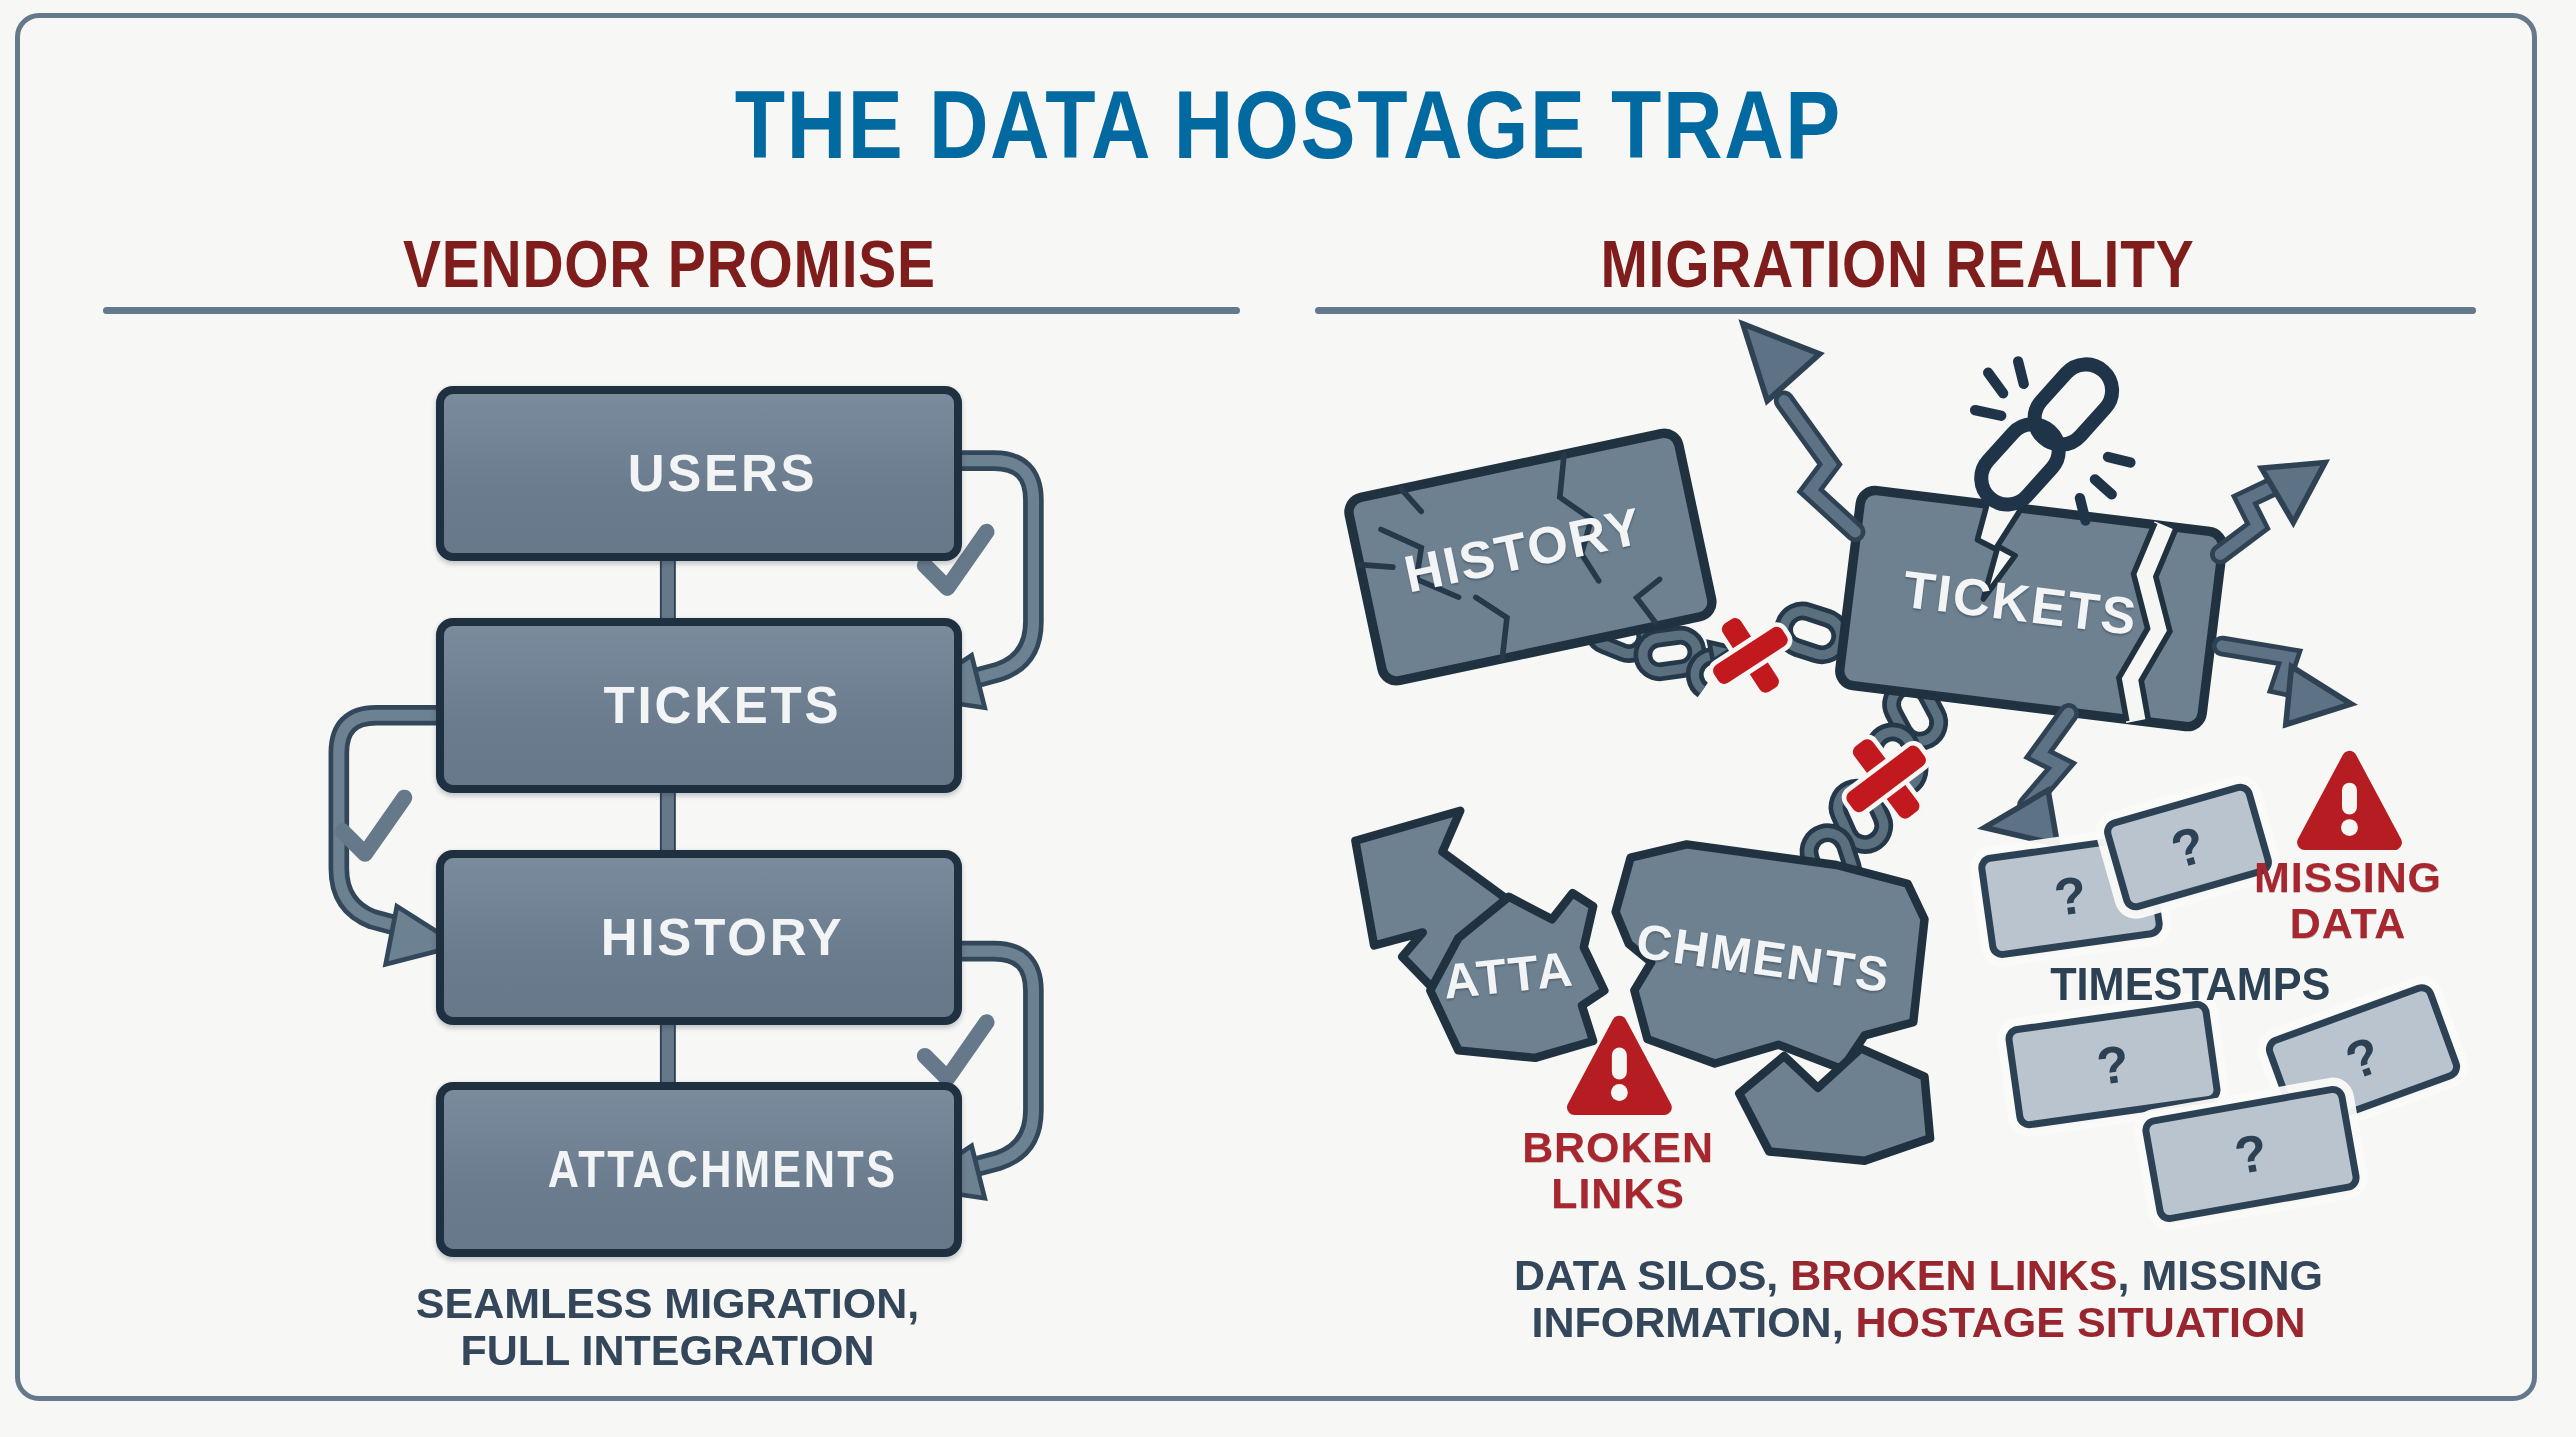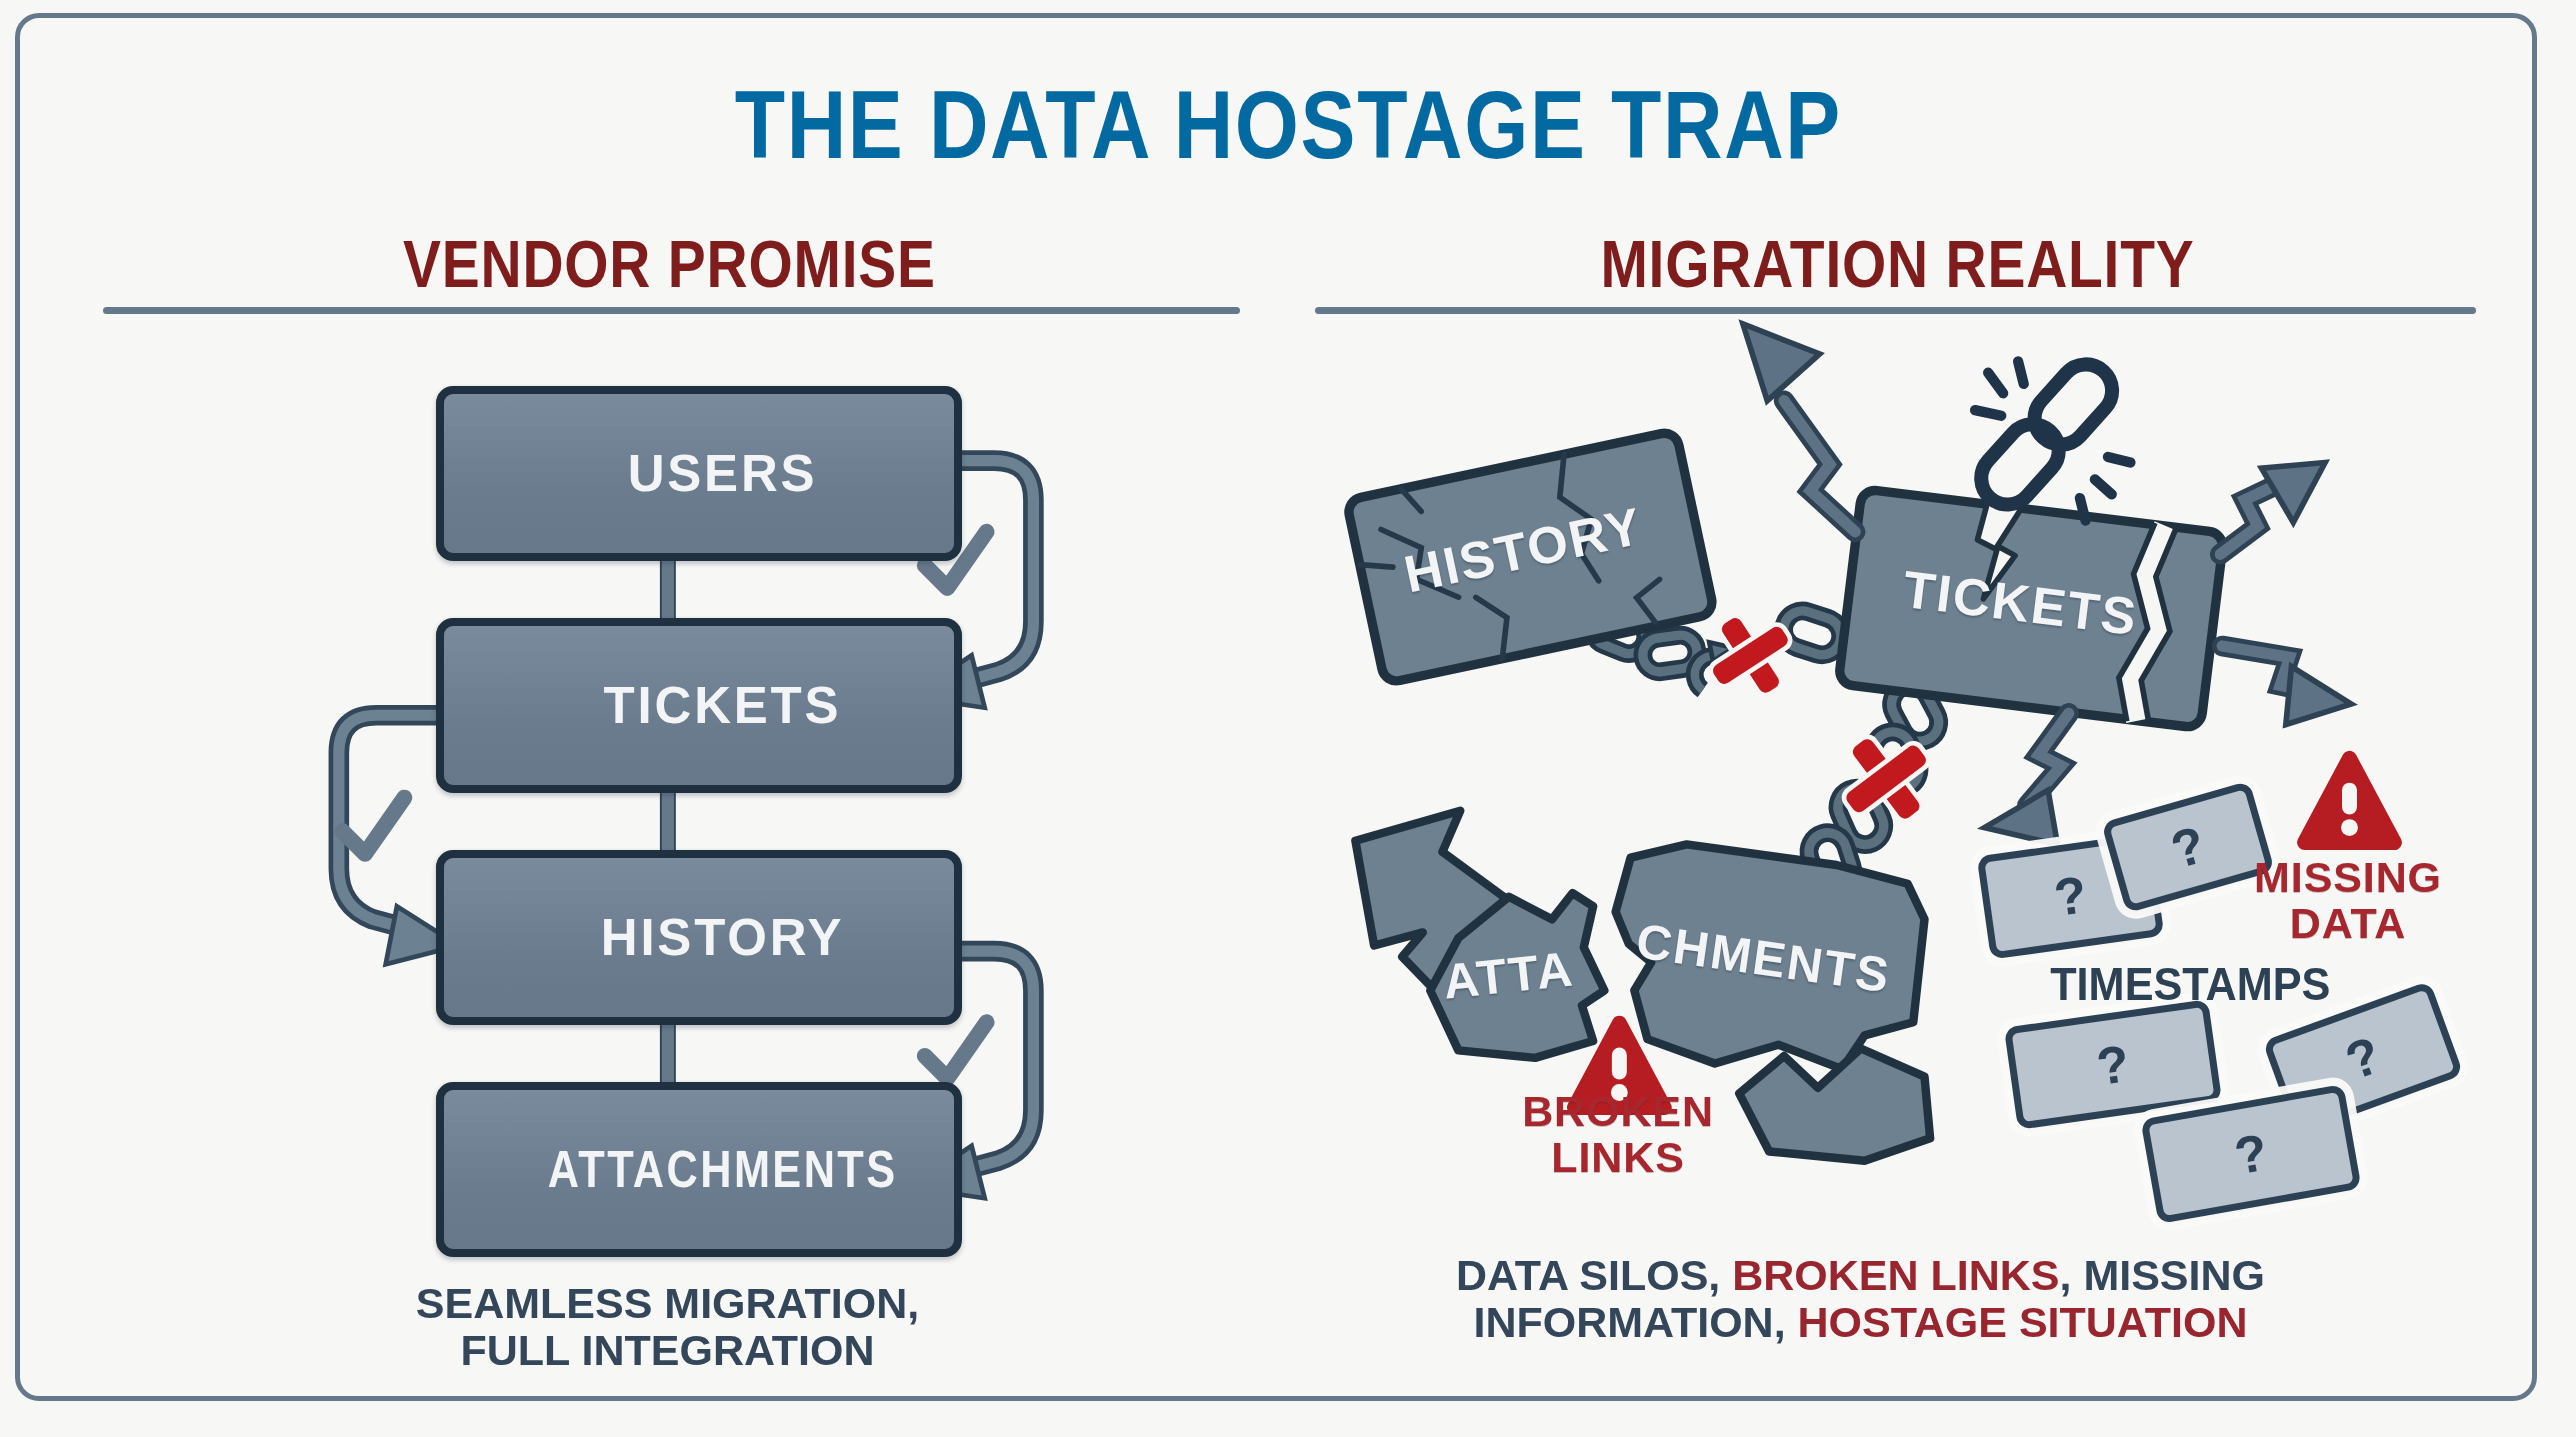--- a/index.html
+++ b/index.html
@@ -252,28 +252,28 @@
 
   <div class="abs ctr redlabel z3" style="left:2198px;top:854px;width:300px;">
     <span>
       <span>MISSING</span><br>
       <span>DATA</span>
     </span>
   </div>
   <div id="timestamps" class="abs ctr z3">
     <span class="sq" style="transform:scaleX(.92);">TIMESTAMPS</span>
   </div>
-  <div class="abs ctr redlabel z3" style="left:1468px;top:1088px;width:300px;">
+  <div class="abs ctr redlabel z3" style="left:1468px;top:1124px;width:300px;">
     <span>
       <span>BROKEN</span><br>
       <span>LINKS</span>
     </span>
   </div>
 
-  <div class="abs ctr caption z3" style="left:1404px;top:1252px;justify-content:flex-end;">
+  <div class="abs ctr caption z3" style="left:1488px;top:1252px;">
     <span>
       <span class="t-dark">DATA SILOS, </span><span class="t-red">BROKEN LINKS</span><span class="t-dark">, MISSING</span><br>
       <span class="t-dark">INFORMATION, </span><span class="t-red">HOSTAGE SITUATION</span>
     </span>
   </div>
 
 </div>
 
 
 </body></html>

